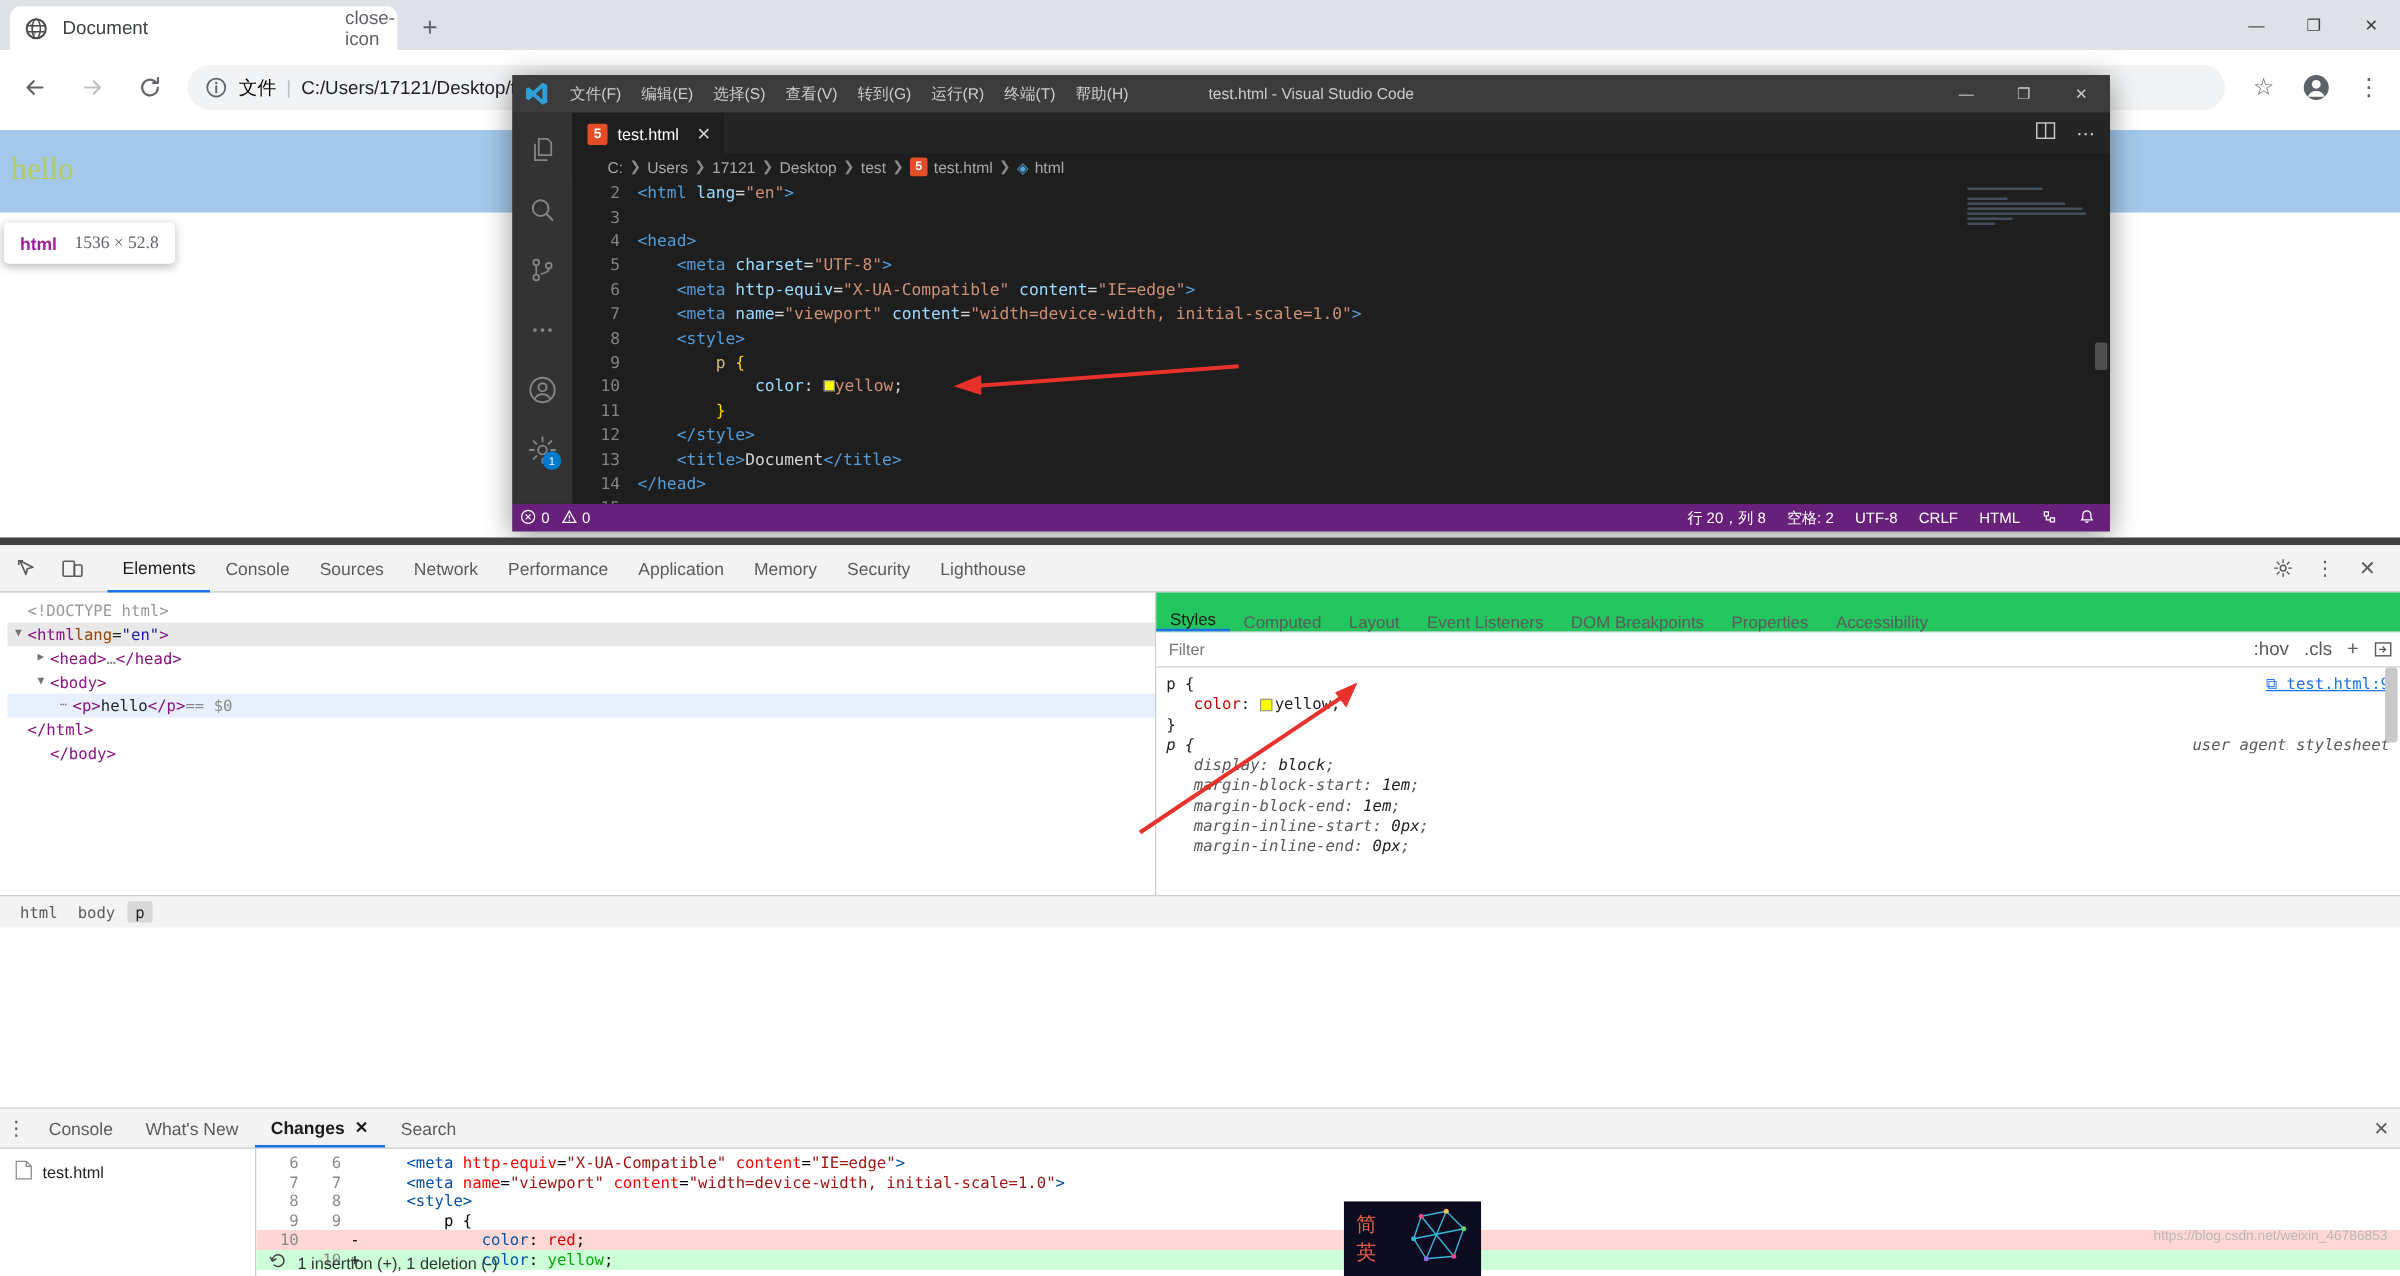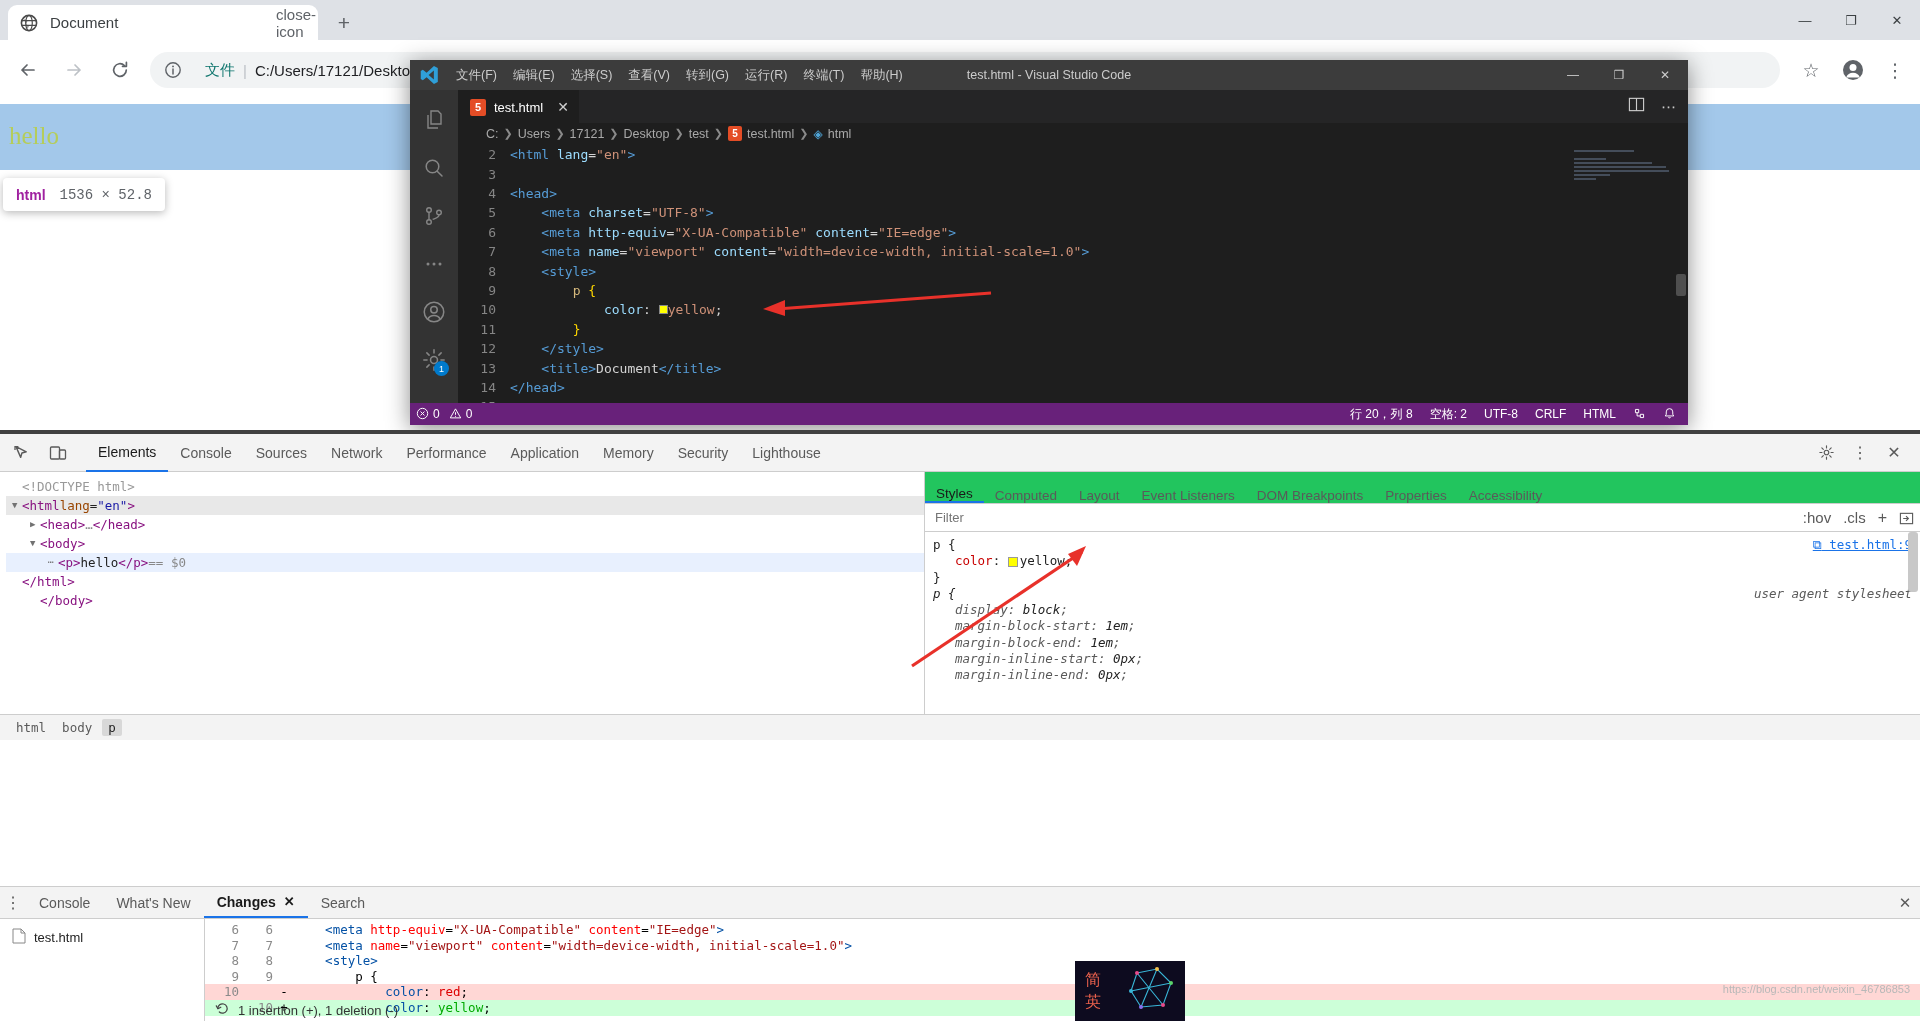--- a/index.html
+++ b/index.html
@@ -46,21 +46,21 @@
     width:36px; height:36px; margin-left:10px; flex:0 0 auto;
     display:flex; align-items:center; justify-content:center; cursor:pointer;
     color:#5f6368;
   }
   .nav-btn.disabled { color:#bdc1c6; }
   #omnibox {
     flex:1 1 auto; height:36px; margin:0 14px 0 12px; background:#f1f3f4;
     border-radius:18px; display:flex; align-items:center; padding:0 14px;
   }
   #omnibox .info-icon { width:18px; height:18px; flex:0 0 auto; color:#5f6368; }
-  #omnibox .scheme { margin-left:23px; font-size:15px; color:#0f766e; }
+  #omnibox .scheme { margin-left:9px; font-size:15px; color:#000000; }
   #omnibox .sep { margin:0 8px; color:#bdc1c6; font-size:15px; }
   #omnibox .urltext { font-size:15px; color:#202124; }
   .tb-right { width:34px; height:34px; margin-right:8px; flex:0 0 auto;
     display:flex; align-items:center; justify-content:center; color:#5f6368; cursor:pointer; }
 
   
   #page-viewport { position:absolute; left:0; top:100px; width:1920px; height:330px; background:#fff; }
   #highlight-box {
     position:absolute; left:0; top:4px; width:1920px; height:66px;
     background:#a3c8ea;
@@ -68,21 +68,21 @@
   #hello-text {
     position:absolute; left:9px; top:22px; font-size:25px; color:#b5cd5a;
     font-family:"Liberation Serif", serif;
   }
   #inspect-tooltip {
     position:absolute; left:3px; top:78px; height:33px;
     background:#fff; border-radius:4px; box-shadow:0 2px 8px rgba(0,0,0,.28);
     display:flex; align-items:center; padding:0 13px;
   }
   #inspect-tooltip .tag { font-size:14px; color:#a020a0; font-weight:bold; }
-  #inspect-tooltip .dims { font-size:14px; color:#5f6368; margin-left:14px; font-family:Liberation Mono, monospace; }
+  #inspect-tooltip .dims { font-size:14px; color:#5f6368; margin-left:14px; font-family:Liberation Serif, serif; }
   #tooltip-arrow {
     position:absolute; left:22px; top:70px; width:0; height:0;
     border-left:9px solid transparent; border-right:9px solid transparent;
     border-bottom:9px solid #fff;
   }
 
   
   #vscode {
     position:absolute; left:410px; top:60px; width:1278px; height:365px;
     background:#1e1e1e; box-shadow:0 4px 22px rgba(0,0,0,.45);
@@ -155,21 +155,21 @@
   #statusbar {
     height:22px; background:#68217a; display:flex; align-items:center;
     color:#fff; font-size:12px; padding:0 6px;
   }
   #statusbar .sb-left { display:flex; align-items:center; gap:4px; }
   #statusbar .sb-right { margin-left:auto; display:flex; align-items:center; gap:17px; padding-right:6px; }
   #statusbar .sb-item { cursor:pointer; white-space:nowrap; }
 
   
   #devtools { position:absolute; left:0; top:430px; width:1920px; height:591px; background:#fff;
-    border-top:4px solid #404040; font-family:"Liberation Sans", sans-serif; }
+    border-top:6px solid #404040; font-family:"Liberation Sans", sans-serif; }
   #dt-toolbar { height:38px; display:flex; align-items:center; border-bottom:1px solid #cdcdcd; background:#f3f3f3; }
   .dt-tool-icon { width:28px; height:28px; margin-left:8px; display:flex; align-items:center; justify-content:center; color:#5a5a5a; cursor:pointer; }
   #dt-tabs { display:flex; align-items:stretch; height:38px; margin-left:14px; }
   #dt-tabs .dt-tab { display:flex; align-items:center; padding:0 12px; font-size:14px; color:#5a5a5a; cursor:pointer; }
   #dt-tabs .dt-tab.active { color:#1a1a1a; border-bottom:2px solid #1a73e8; }
   #dt-right-icons { margin-left:auto; display:flex; align-items:center; gap:6px; padding-right:12px; }
   #dt-right-icons div { width:28px; height:28px; display:flex; align-items:center; justify-content:center; color:#5a5a5a; cursor:pointer; font-size:16px; }
 
   #dt-main { display:flex; height:242px; }
   #dom-tree { width:925px; flex:0 0 auto; border-right:1px solid #cdcdcd; overflow:hidden;

